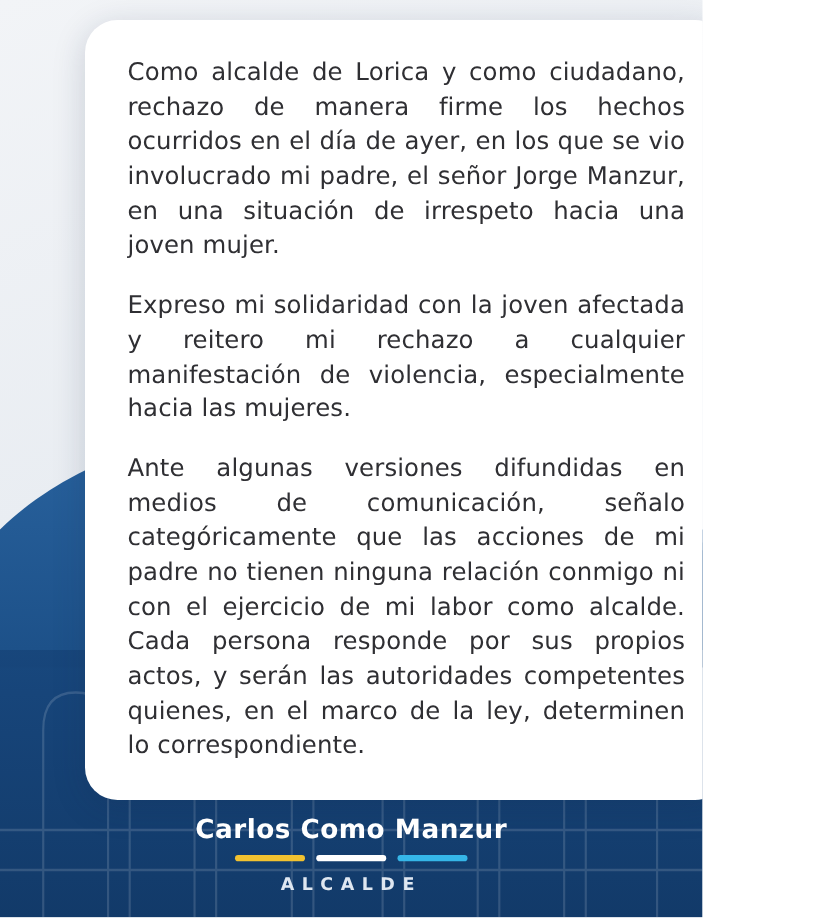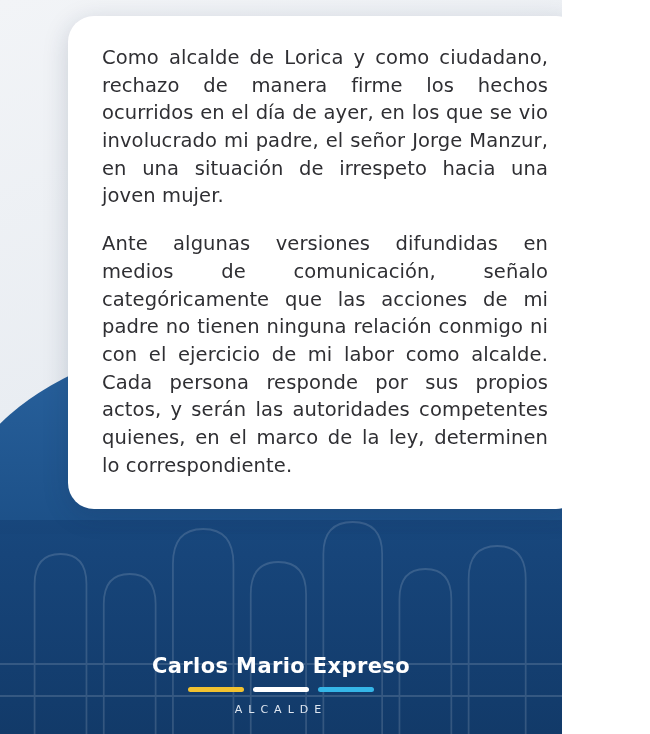--- a/index.html
+++ b/index.html
@@ -110,23 +110,24 @@
     margin-bottom: 11px;
   }
   .bar {
     width: 56px;
     height: 5px;
     border-radius: 3px;
     display: block;
   }
   .footer-role {
     font-family: "DejaVu Sans", sans-serif;
-    font-size: 11px;
+    font-size: 14px;
     color: #dfe7f1;
     letter-spacing: 6px;
+    font-weight: bold;
   }
 </style>
 </head>
 <body>
 
 <div class="poster">
 
   <div class="wave-bg"></div>
   <div class="wave-top2"></div>
   <div class="wave-top"></div>
@@ -143,26 +144,27 @@
         <path d="M542 300 L542 145 Q542 112 575 112 Q608 112 608 145 L608 300"></path>
         <path d="M0 230 L650 230"></path>
         <path d="M0 262 L650 262"></path>
       </g>
     </svg>
   </div>
 
   <div class="card">
     <div class="statement">
       <p>Como alcalde de Lorica y como ciudadano, rechazo de manera firme los hechos ocurridos en el día de ayer, en los que se vio involucrado mi padre, el señor Jorge Manzur, en una situación de irrespeto hacia una joven mujer.</p>
+      <p>Expreso mi solidaridad con la joven afectada y reitero mi rechazo a cualquier manifestación de violencia, especialmente hacia las mujeres.</p>
       <p>Ante algunas versiones difundidas en medios de comunicación, señalo categóricamente que las acciones de mi padre no tienen ninguna relación conmigo ni con el ejercicio de mi labor como alcalde. Cada persona responde por sus propios actos, y serán las autoridades competentes quienes, en el marco de la ley, determinen lo correspondiente.</p>
     </div>
   </div>
 
   <div class="footer">
-    <div class="footer-name">Carlos Mario Expreso</div>
+    <div class="footer-name">Carlos Como Manzur</div>
     <div class="bars">
       <span class="bar" id="bar0" style="background: rgb(242, 194, 48);"></span>
       <span class="bar" id="bar1" style="background: rgb(255, 255, 255);"></span>
       <span class="bar" id="bar2" style="background: rgb(53, 182, 232);"></span>
     </div>
     <div class="footer-role">ALCALDE</div>
   </div>
 
 </div>
 

